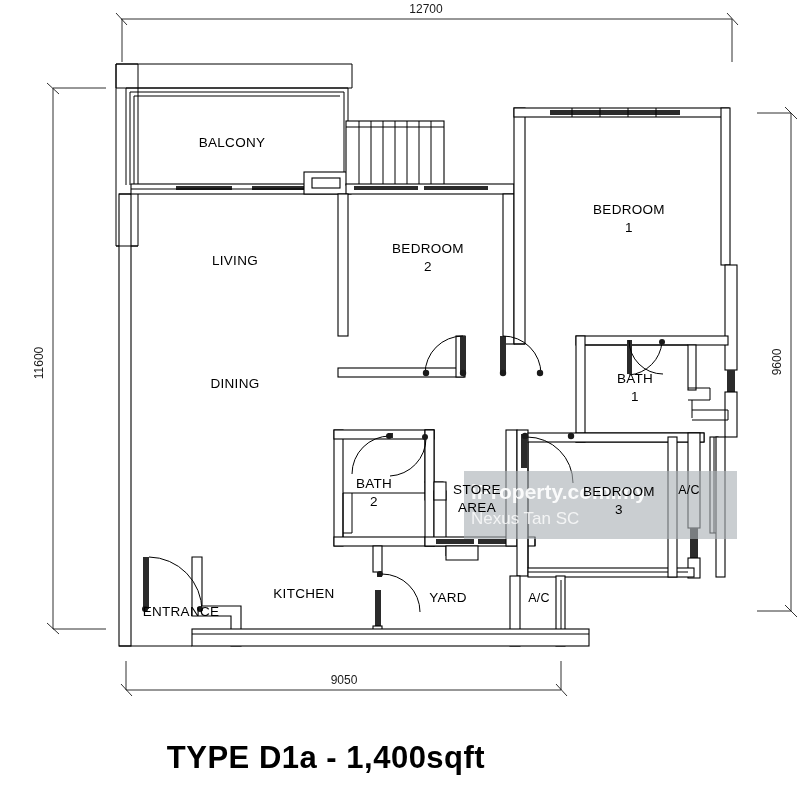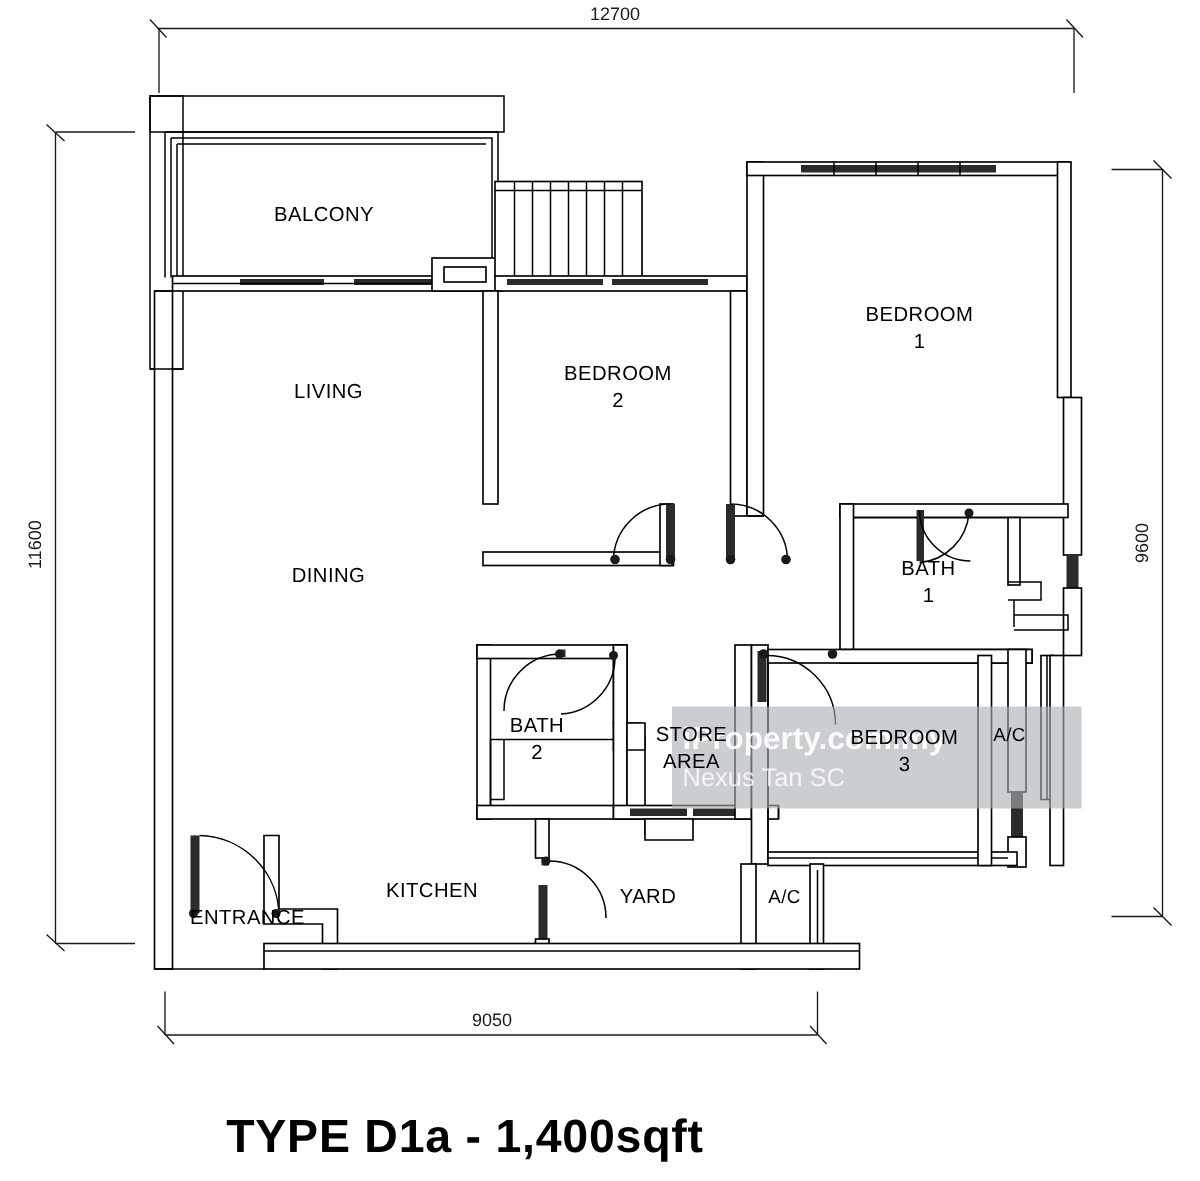--- a/index.html
+++ b/index.html
@@ -10,21 +10,21 @@
   }
   body {
     width: 800px;
     height: 787px;
     font-family: "Liberation Sans", sans-serif;
     position: relative;
     overflow: hidden;
   }
   #plan-root {
     position: absolute;
-    left: 0; top: 0;
+    left: 16px; top: 0;
     width: 724px;
     height: 787px;
   }
   svg#floorplan {
     display: block;
     width: 800px;
     height: 787px;
   }
   .wall { fill: #ffffff; stroke: #000000; stroke-width: 1.1; }
   .wall-thin { fill: none; stroke: #000000; stroke-width: 1; }

